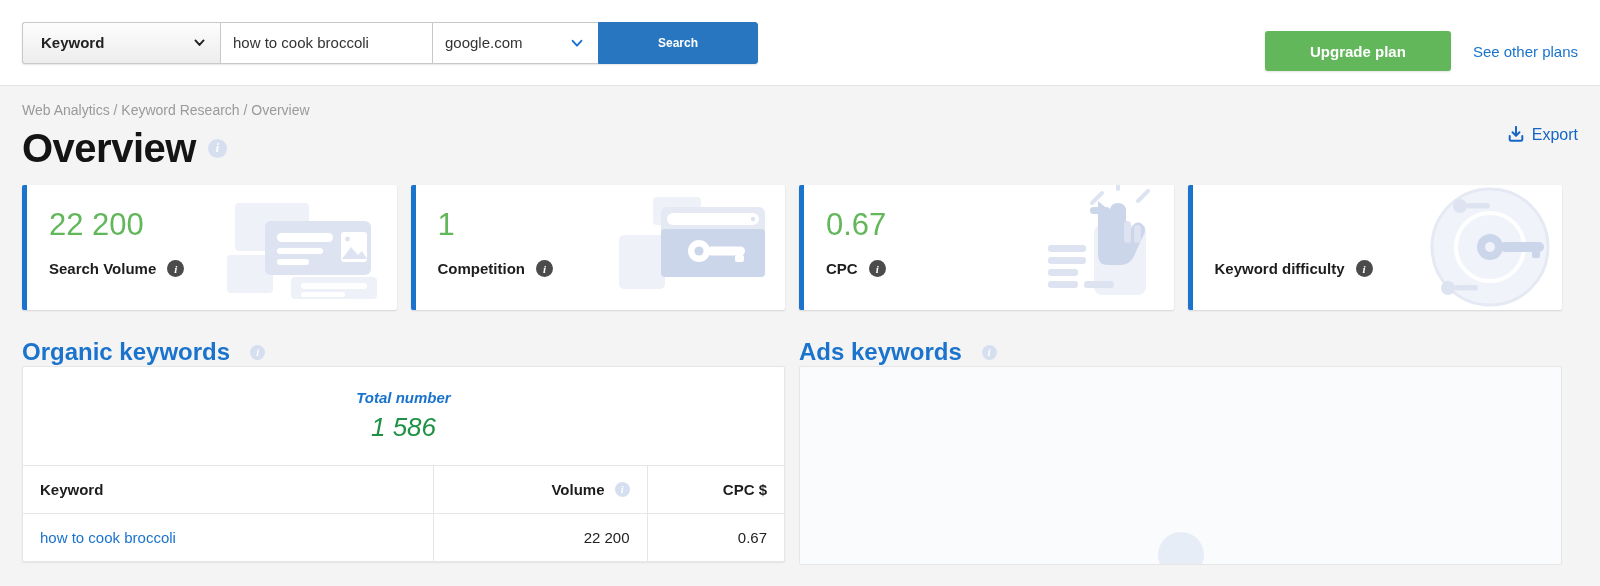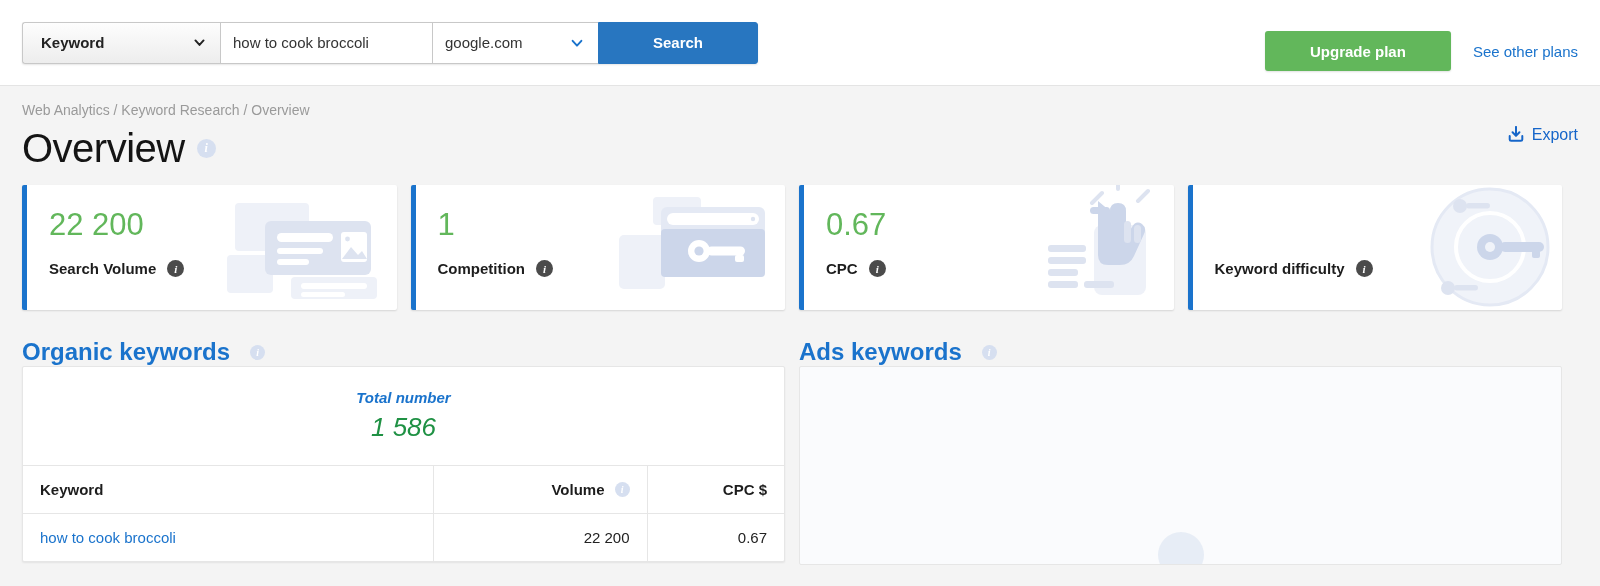--- a/index.html
+++ b/index.html
@@ -71,21 +71,21 @@
     user-select: none;
   }
   .chev-blue { display:block; width:14px; height:14px; }
   .search-btn {
     width: 160px;
     display: flex; align-items: center; justify-content: center;
     background: #2876c0;
     border: 1px solid #2876c0;
     border-radius: 0 3px 3px 0;
     color: #fff;
-    font-size: 15px;
+    font-size: 12px;
     font-weight: bold;
     cursor: pointer;
     user-select: none;
   }
   .topbar-right {
     position: absolute;
     right: 22px; top: 0; height: 102px;
     display: flex; align-items: center; gap: 22px;
   }
   .upgrade-btn {
@@ -96,21 +96,21 @@
     color: #fff; font-size: 15px; font-weight: bold;
     cursor: pointer; user-select: none;
     box-shadow: 0 1px 2px rgba(0,0,0,0.12);
   }
   .other-plans { color: #1a73cc; font-size: 15px; cursor: pointer; }
 
   
   .page { padding: 16px 38px 0 22px; position: relative; }
   .breadcrumb { font-size: 14px; color: #9a9a9a; margin-bottom: 8px; }
   .title-row { display: flex; align-items: center; gap: 12px; margin-bottom: 14px; }
-  .page-title { font-size: 40px; font-weight: normal; color: #141414; letter-spacing: -0.5px; }
+  .page-title { font-size: 40px; font-weight: bold; color: #141414; letter-spacing: -0.5px; }
 
   .info-dot {
     display: inline-flex; align-items: center; justify-content: center;
     width: 17px; height: 17px; border-radius: 50%;
     background: #4b4b4b; color: #fff;
     font-size: 11px; font-style: italic; font-weight: bold;
     font-family: "Liberation Serif", serif;
     cursor: pointer; flex: none;
   }
   .info-dot.light { background: #d6dff0; color: #fff; width: 19px; height: 19px; font-size: 12px; }

